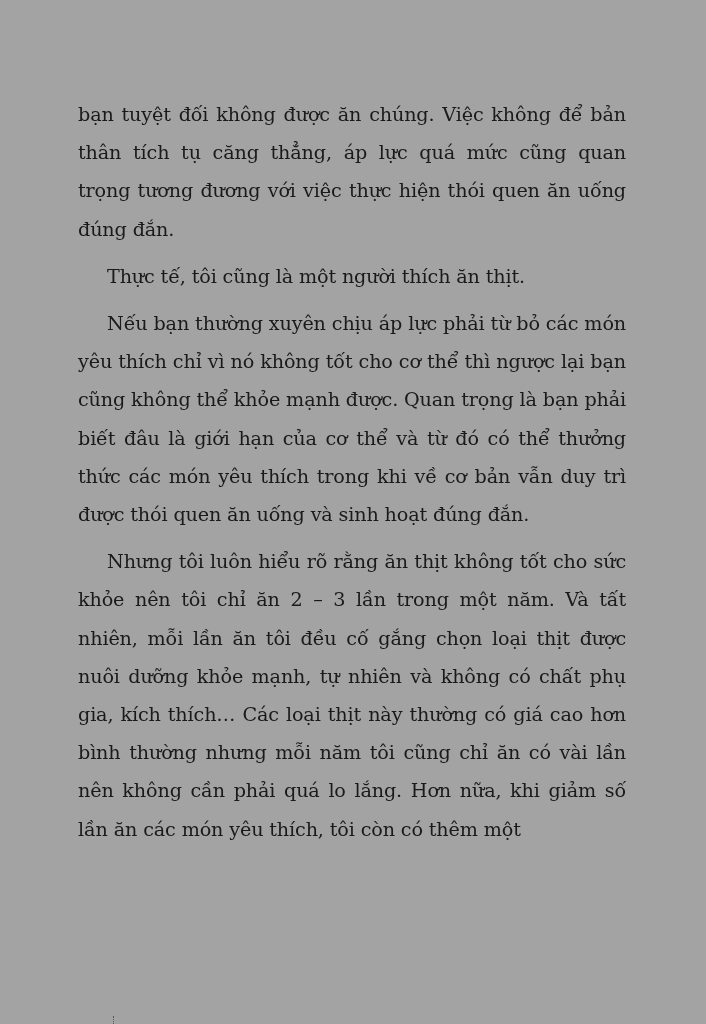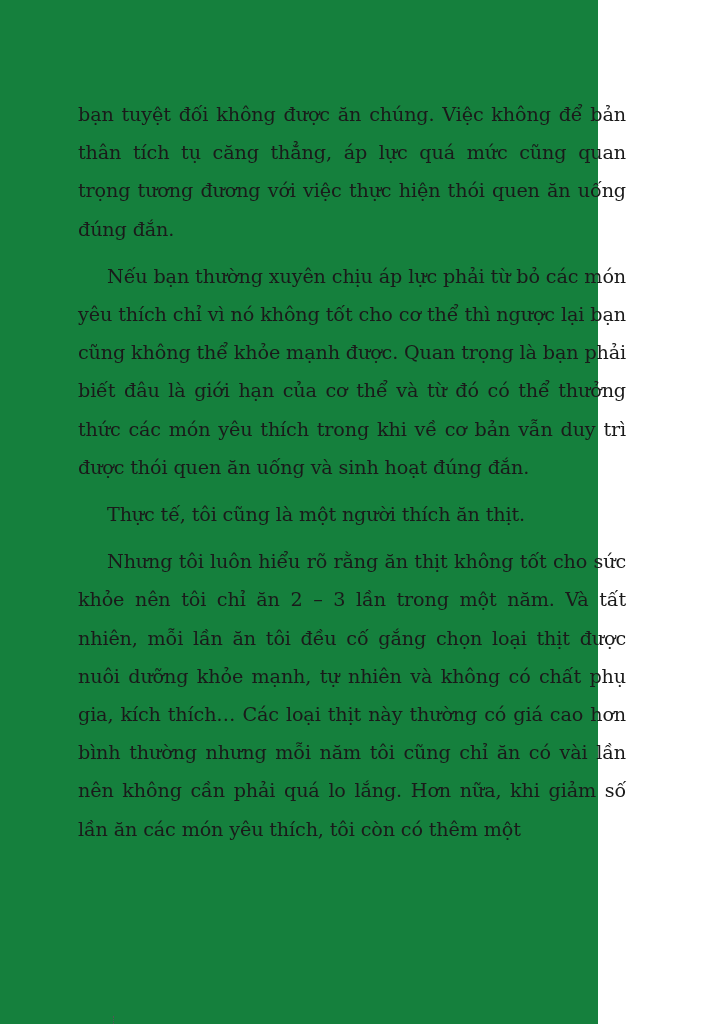--- a/index.html
+++ b/index.html
@@ -10,23 +10,23 @@
     body {
       width: 706px;
       height: 1024px;
       position: relative;
       overflow: hidden;
       color: #1a1a1a;
     }
     .page {
       position: absolute;
       left: 0; top: 0;
-      width: 598px;
+      width: 706px;
       height: 1024px;
-      background: #15803d;
+      background: #a3a3a3;
     }
     .body-text {
       position: absolute;
       left: 78px;
       top: 96px;
       width: 548px;
       font-family: "DejaVu Serif", serif;
       font-size: 19.2px;
       line-height: 38.2px;
       text-align: justify;
@@ -64,22 +64,22 @@
       font-size: 12px;
       margin-top: 21px;
     }
   </style>
 </head>
 <body>
 
 <div class="page">
   <div class="body-text">
     <p class="continued">bạn tuyệt đối không được ăn chúng. Việc không để bản thân tích tụ căng thẳng, áp lực quá mức cũng quan trọng tương đương với việc thực hiện thói quen ăn uống đúng đắn.</p>
+    <p>Thực tế, tôi cũng là một người thích ăn thịt.</p>
     <p>Nếu bạn thường xuyên chịu áp lực phải từ bỏ các món yêu thích chỉ vì nó không tốt cho cơ thể thì ngược lại bạn cũng không thể khỏe mạnh được. Quan trọng là bạn phải biết đâu là giới hạn của cơ thể và từ đó có thể thưởng thức các món yêu thích trong khi về cơ bản vẫn duy trì được thói quen ăn uống và sinh hoạt đúng đắn.</p>
-    <p>Thực tế, tôi cũng là một người thích ăn thịt.</p>
     <p>Nhưng tôi luôn hiểu rõ rằng ăn thịt không tốt cho sức khỏe nên tôi chỉ ăn 2 – 3 lần trong một năm. Và tất nhiên, mỗi lần ăn tôi đều cố gắng chọn loại thịt được nuôi dưỡng khỏe mạnh, tự nhiên và không có chất phụ gia, kích thích… Các loại thịt này thường có giá cao hơn bình thường nhưng mỗi năm tôi cũng chỉ ăn có vài lần nên không cần phải quá lo lắng. Hơn nữa, khi giảm số lần ăn các món yêu thích, tôi còn có thêm một</p>
   </div>
 
   <div class="footer">
     <span class="page-number">18</span>
     <span class="separator"></span>
     <span class="running-title">Nhân tố Enzyme - Thực hành</span>
   </div>
 </div>
 

